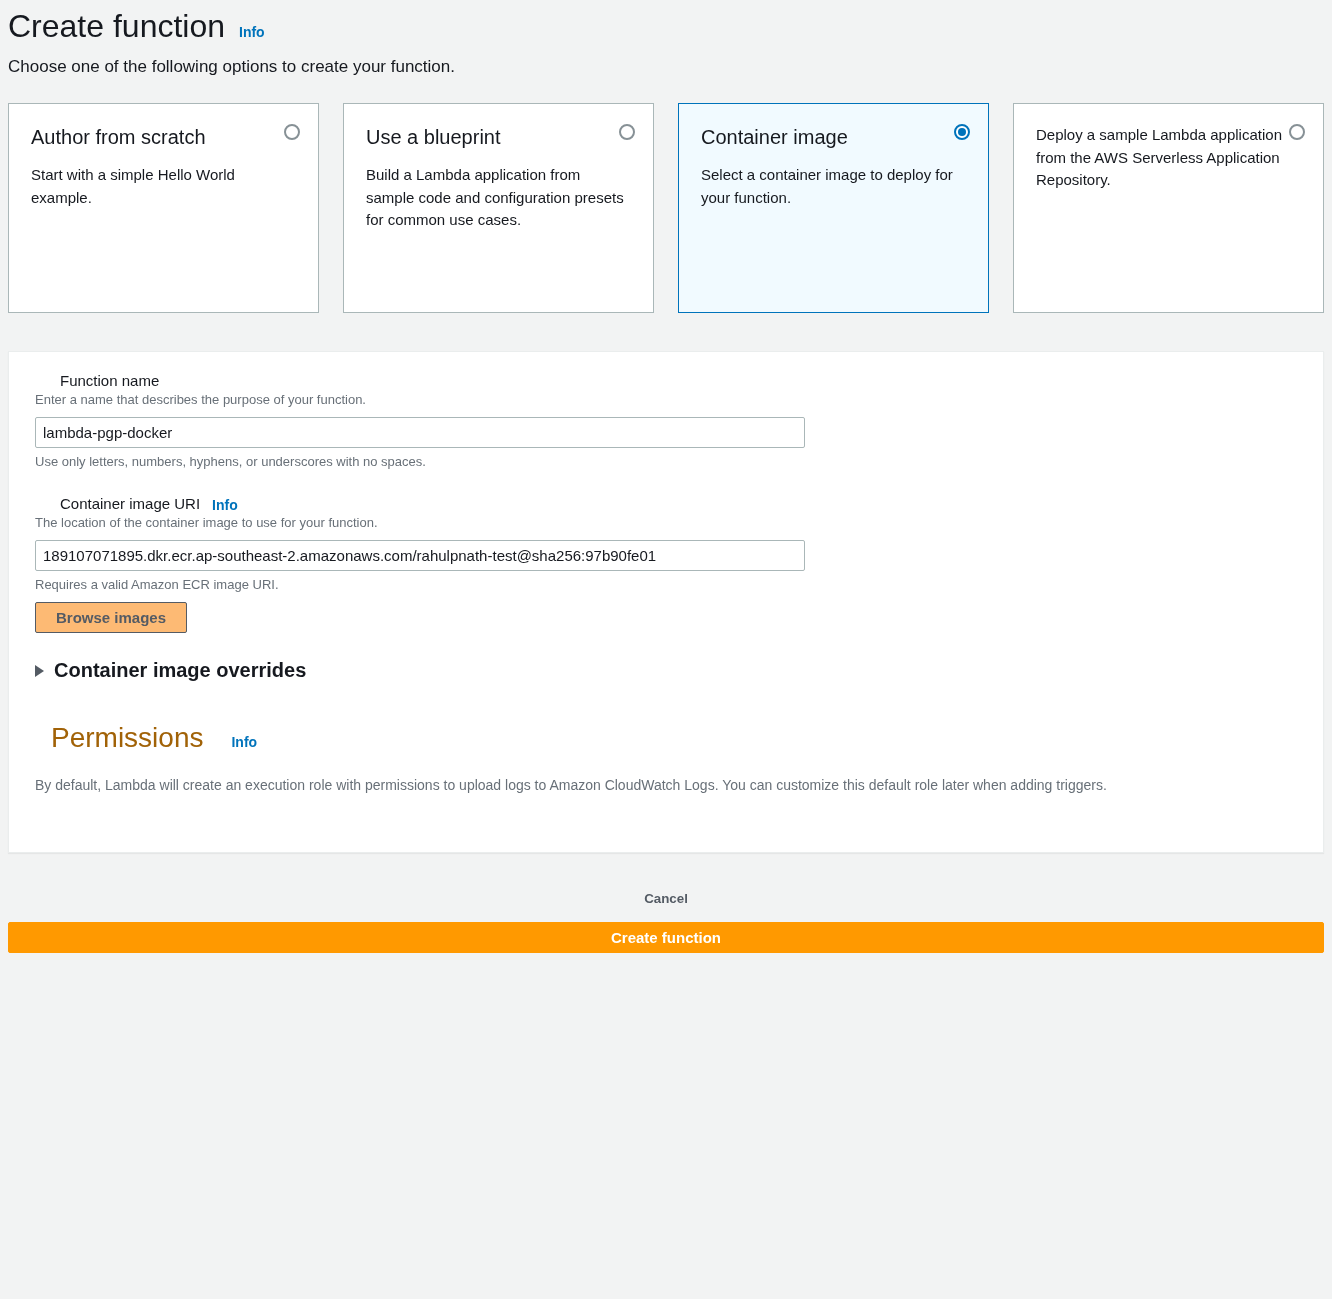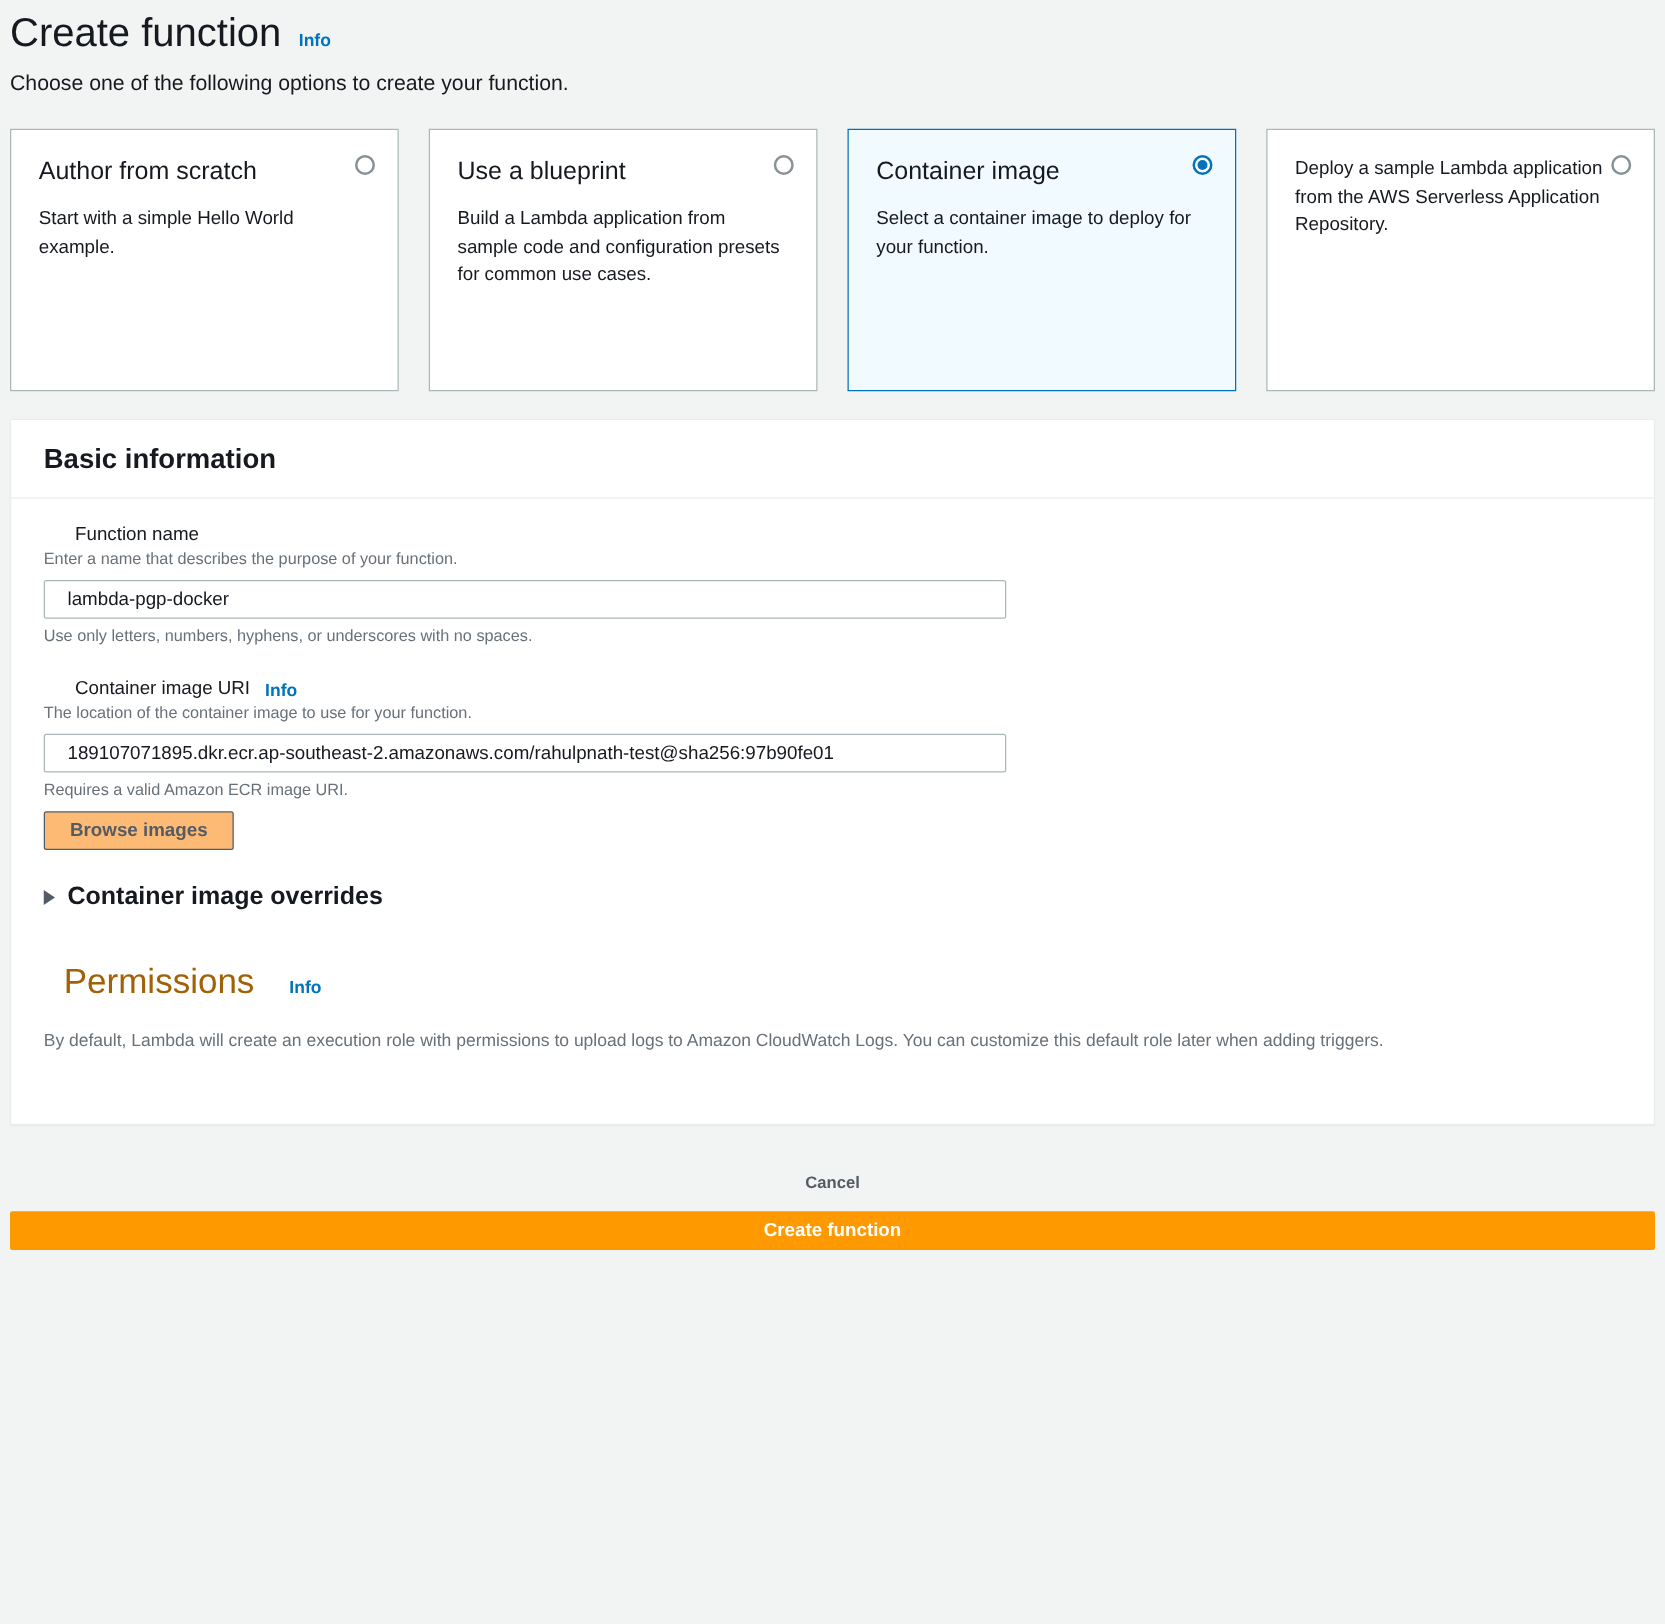--- a/index.html
+++ b/index.html
@@ -31,21 +31,21 @@
   }
   .subtitle {
     font-size: 17px;
     color: #16191f;
     margin: 8px 0 26px 0;
   }
   .options-row {
     display: grid;
     grid-template-columns: repeat(4, 1fr);
     gap: 24px;
-    margin-bottom: 22px;
+    margin-bottom: 38px;
   }
   .option-card {
     position: relative;
     background: #fff;
     border: 1px solid #aab7b8;
     padding: 20px 22px 22px 22px;
     cursor: pointer;
     min-height: 210px;
   }
   .option-card.selected {
@@ -119,21 +119,21 @@
   }
   .field-desc {
     font-size: 13px;
     color: #687078;
     margin-bottom: 8px;
     line-height: 1.4;
   }
   .text-input {
     width: 770px;
     max-width: 100%;
-    padding: 6px 18px;
+    padding: 6px 7px;
     font-size: 15px;
     border: 1px solid #aab7b8;
     border-radius: 2px;
     color: #16191f;
     background: #fff;
   }
   .field-hint {
     font-size: 13px;
     color: #687078;
     margin-top: 6px;
@@ -224,23 +224,20 @@
     <div class="option-title">Container image</div>
     <div class="option-desc">Select a container image to deploy for your function.</div>
   </div>
   <div class="option-card">
     <div class="radio"></div>
     <div class="option-desc">Deploy a sample Lambda application from the AWS Serverless Application Repository.</div>
   </div>
 </div>
 
 <div class="panel">
-  <div class="panel-header">
-    <h2>Basic information</h2>
-  </div>
   <div class="panel-body">
 
     <div class="form-group">
       <div class="field-label">Function name</div>
       <div class="field-desc">Enter a name that describes the purpose of your function.</div>
       <input class="text-input" type="text" value="lambda-pgp-docker" style="">
       <div class="field-hint">Use only letters, numbers, hyphens, or underscores with no spaces.</div>
     </div>
 
     <div class="form-group">

